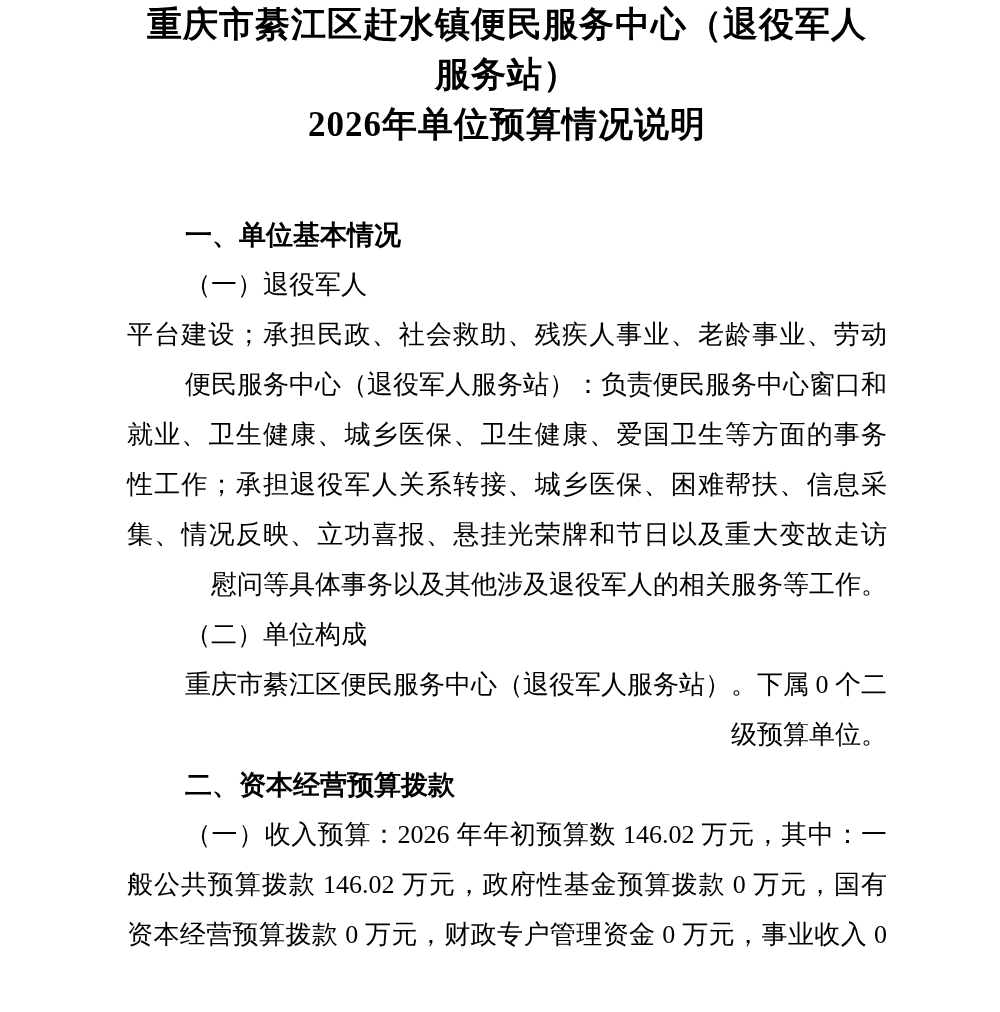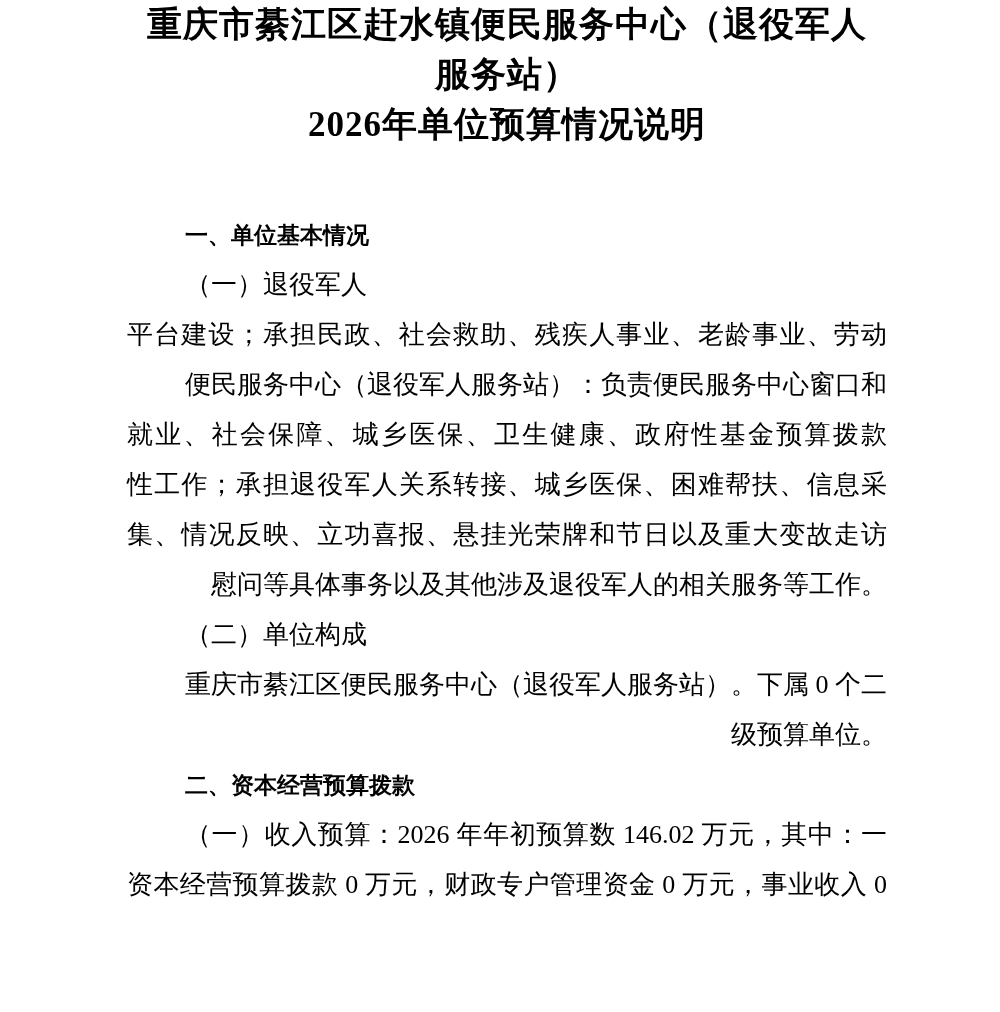--- a/index.html
+++ b/index.html
@@ -41,21 +41,21 @@
   .line {
     height: 50px;
     line-height: 50px;
     white-space: nowrap;
     overflow: visible;
   }
   
   .h1 {
     font-family: "Liberation Sans", "DejaVu Sans", sans-serif;
     font-weight: bold;
-    font-size: 23px;
+    font-size: 27px;
     padding-left: 58px;
   }
   
   .h2 {
     font-family: "Liberation Serif", "DejaVu Serif", serif;
     font-weight: normal;
     font-size: 26px;
     padding-left: 58px;
   }
   
@@ -86,34 +86,35 @@
 
     <div class="title-gap"></div>
 
     <div class="line h1">一、单位基本情况</div>
 
     <div class="line h2">（一）退役军人</div>
 
     <div>
       <div class="line body-line just">平台建设；承担民政、社会救助、残疾人事业、老龄事业、劳动</div>
       <div class="line body-line just indent">便民服务中心（退役军人服务站）：负责便民服务中心窗口和</div>
-      <div class="line body-line just">就业、社会保障、城乡医保、卫生健康、政府性基金预算拨款</div>
+      <div class="line body-line just">就业、卫生健康、城乡医保、卫生健康、爱国卫生等方面的事务</div>
       <div class="line body-line just">性工作；承担退役军人关系转接、城乡医保、困难帮扶、信息采</div>
       <div class="line body-line just">集、情况反映、立功喜报、悬挂光荣牌和节日以及重大变故走访</div>
       <div class="line body-line">慰问等具体事务以及其他涉及退役军人的相关服务等工作。</div>
     </div>
 
     <div class="line h2">（二）单位构成</div>
 
     <div>
       <div class="line body-line just indent">重庆市綦江区便民服务中心（退役军人服务站）。下属 0 个二</div>
       <div class="line body-line">级预算单位。</div>
     </div>
 
     <div class="line h1">二、资本经营预算拨款</div>
 
     <div>
       <div class="line body-line just indent">（一）收入预算：2026 年年初预算数 146.02 万元，其中：一</div>
+      <div class="line body-line just">般公共预算拨款 146.02 万元，政府性基金预算拨款 0 万元，国有</div>
       <div class="line body-line just">资本经营预算拨款 0 万元，财政专户管理资金 0 万元，事业收入 0</div>
     </div>
 
   </div>
 </div>
 
 </body></html>

